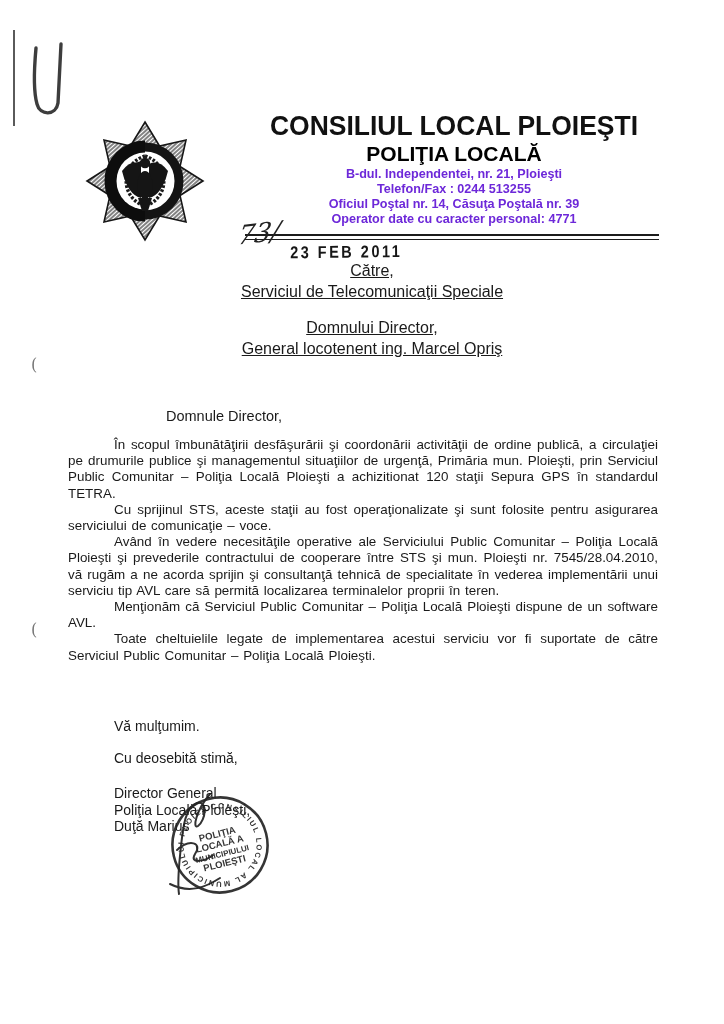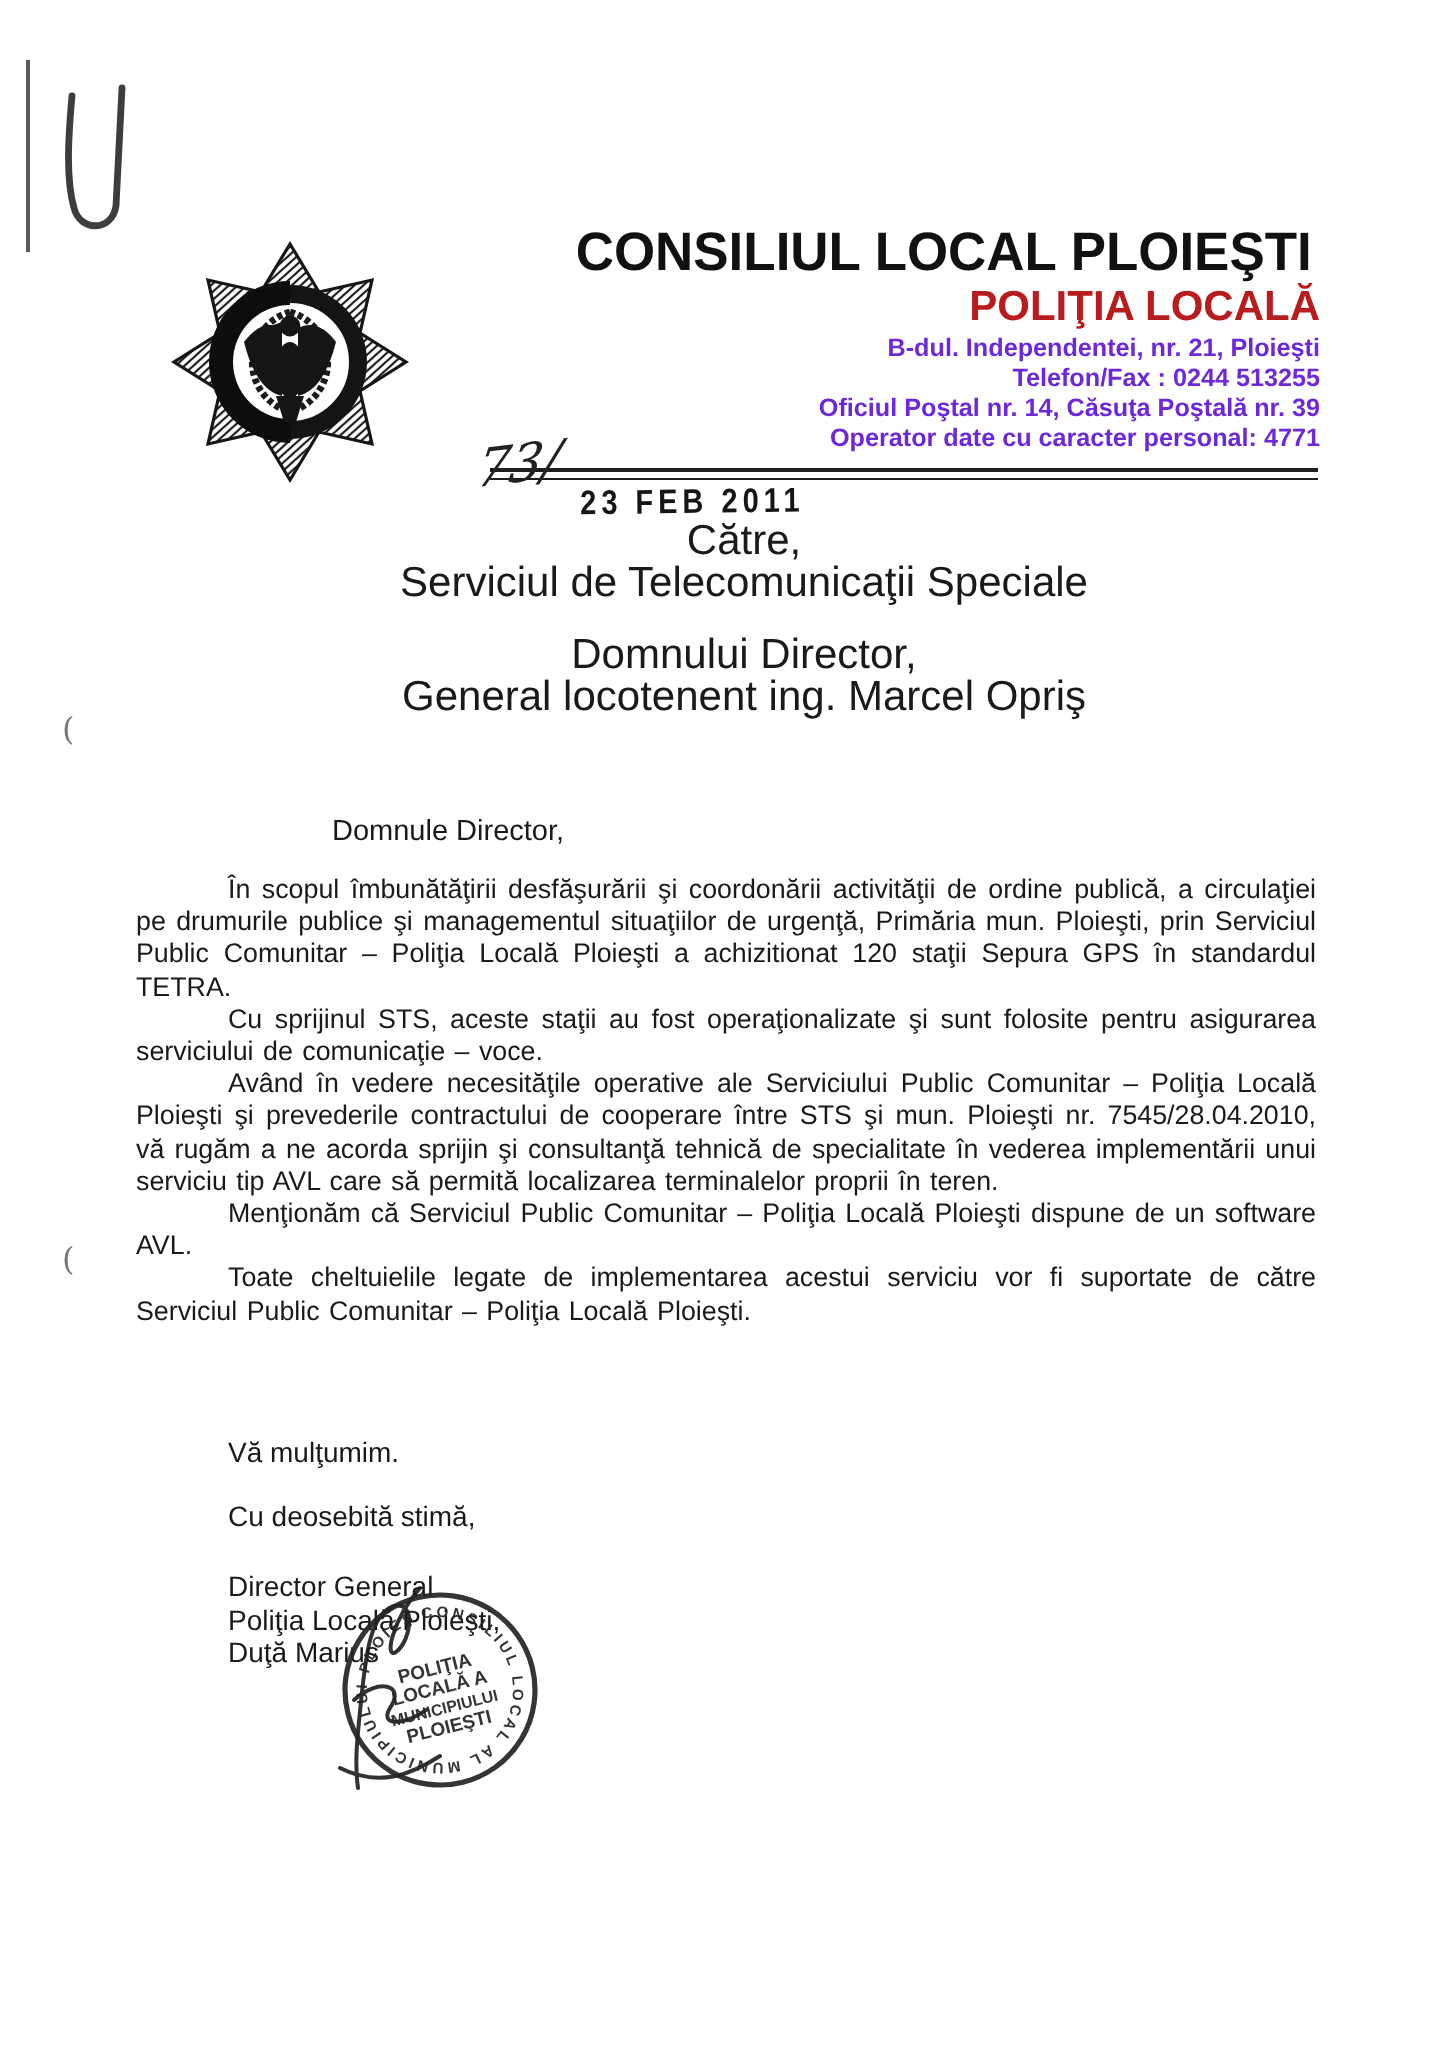--- a/index.html
+++ b/index.html
@@ -12,39 +12,39 @@
   .edge-line{position:absolute;left:13px;top:30px;width:2px;height:96px;background:#5a5a5a;}
   .paperclip{position:absolute;left:27px;top:42px;}
   .paren{position:absolute;color:#777;font-size:16px;font-family:"DejaVu Serif",serif;}
   .paren.p1{left:31px;top:355px;}
   .paren.p2{left:31px;top:620px;}
 
   
   .emblem{position:absolute;left:82px;top:110px;}
 
   
-  .letterhead{position:absolute;left:248px;top:112px;width:412px;text-align:right;}
+  .letterhead{position:absolute;left:248px;top:112px;width:412px;text-align:center;}
   .lh-title{font-size:27px;font-weight:bold;letter-spacing:0px;line-height:29px;color:#111;
             transform:scaleX(.98);transform-origin:center;white-space:nowrap;}
-  .lh-subtitle{font-size:21px;font-weight:bold;line-height:26px;color:#b91c1c;}
+  .lh-subtitle{font-size:21px;font-weight:bold;line-height:26px;color:#000000;}
   .lh-line{font-size:12.6px;font-weight:bold;line-height:15px;color:#6d28d9;}
 
   .rule{position:absolute;left:245px;top:234px;width:414px;height:3px;
         border-top:2.5px solid #1d1d1d;border-bottom:1.5px solid #1d1d1d;}
 
   .regno{position:absolute;left:241px;top:220px;font-family:"DejaVu Serif",serif;
          font-style:italic;font-size:26px;color:#222;
          transform:rotate(-7deg) skewX(-16deg);transform-origin:left top;}
   .datestamp{position:absolute;left:290px;top:243px;font-size:14.5px;font-weight:bold;
          letter-spacing:2.5px;color:#161616;white-space:nowrap;
          transform:scaleY(1.18) rotate(-.6deg);transform-origin:left top;}
 
   
   .recipient{position:absolute;left:166px;top:261px;width:412px;text-align:center;
-             font-size:21px;line-height:20.5px;}
+             font-size:16px;line-height:20.5px;text-decoration:underline;}
   .recipient .group2{margin-top:16px;}
   .salutation{position:absolute;left:166px;top:408px;width:412px;font-size:14.5px;}
 
   
   .body-text{position:absolute;left:68px;top:437px;width:590px;font-size:13.4px;
              line-height:16.2px;text-align:justify;}
   .body-text p{margin:0;text-indent:46px;word-spacing:1px;}
 
   .thanks{position:absolute;left:114px;top:718px;font-size:14px;}
   .closing{position:absolute;left:114px;top:750px;font-size:14px;}

